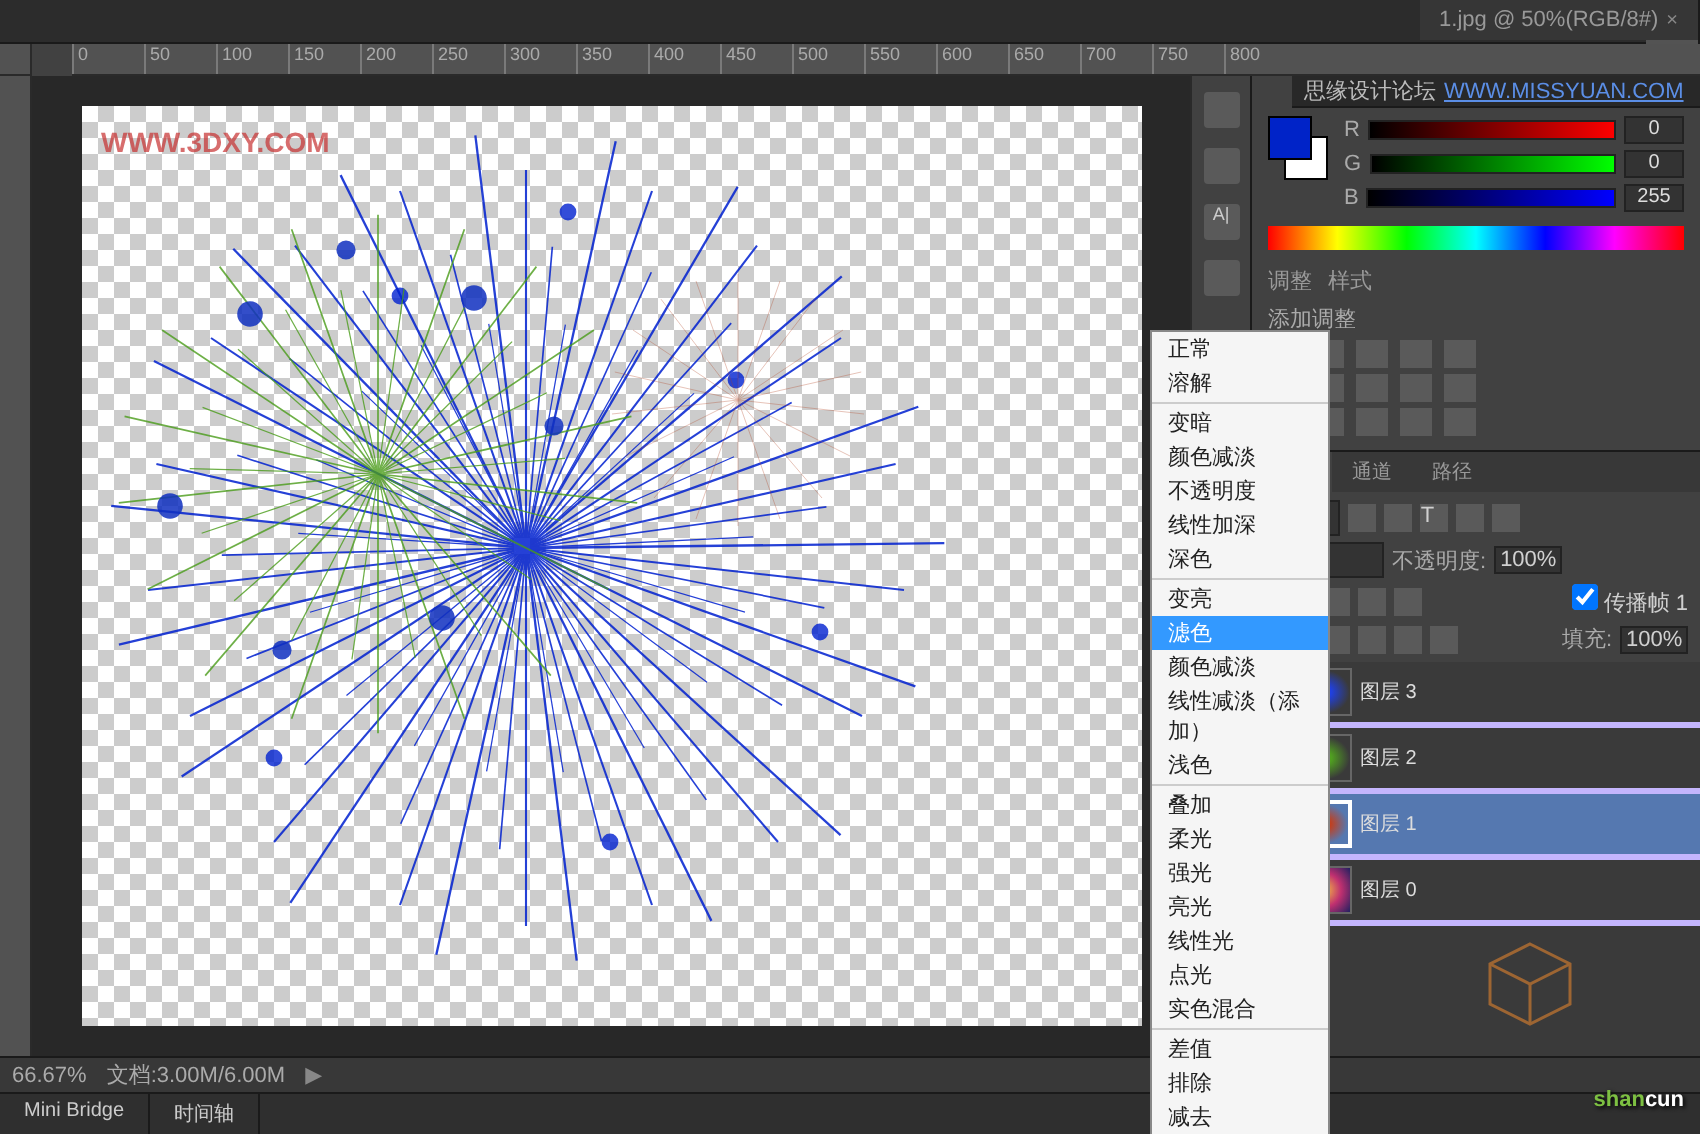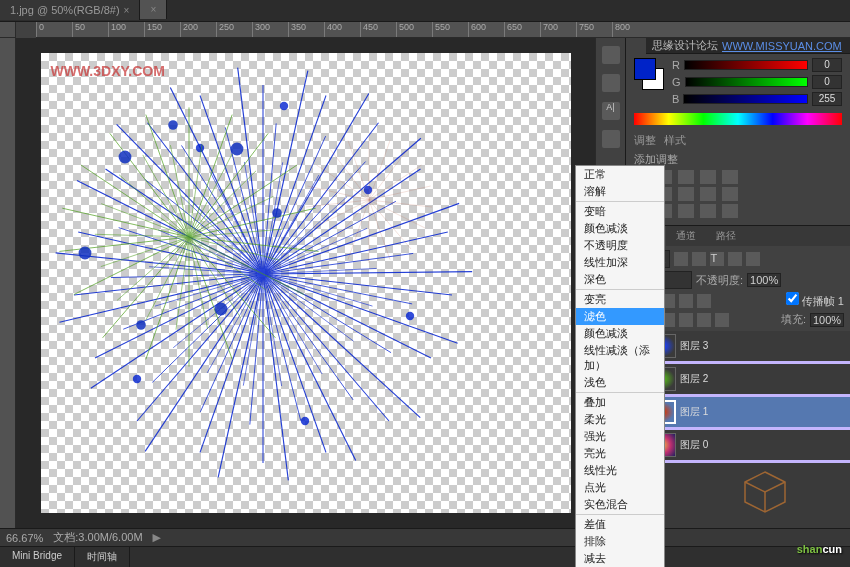--- a/index.html
+++ b/index.html
@@ -1,19 +1,19 @@
 <!DOCTYPE html>
 <html><head>
 <meta charset="utf-8">
 <style>
 * { margin: 0; padding: 0; box-sizing: border-box; font-family: "Microsoft YaHei", Arial, sans-serif; font-size: 11px; }
 body { width: 850px; height: 567px; background: #414141; color: #d0d0d0; overflow: hidden; position: relative; }
 
 
-.tab-bar { height: 22px; background: #2c2c2c; display: flex; align-items: flex-start; border-bottom: 1px solid #1a1a1a; }
+.tab-bar { height: 22px; background: #2c2c2c; display: flex; align-items: flex-end; border-bottom: 1px solid #1a1a1a; flex-direction: column; }
 .tab { padding: 4px 10px; background: #363636; border-right: 1px solid #1a1a1a; color: #999; display: flex; align-items: center; gap: 4px; }
 .tab.active { background: #535353; color: #e0e0e0; }
 .tab .close { color: #888; font-size: 10px; }
 
 
 .ruler-top { height: 16px; background: #525252; border-bottom: 1px solid #2a2a2a; position: relative; margin-left: 20px; }
 .ruler-tick { position: absolute; font-size: 9px; color: #aaa; border-left: 1px solid #7a7a7a; padding-left: 2px; height: 100%; }
 
 
 .main-wrap { display: flex; height: 490px; }

